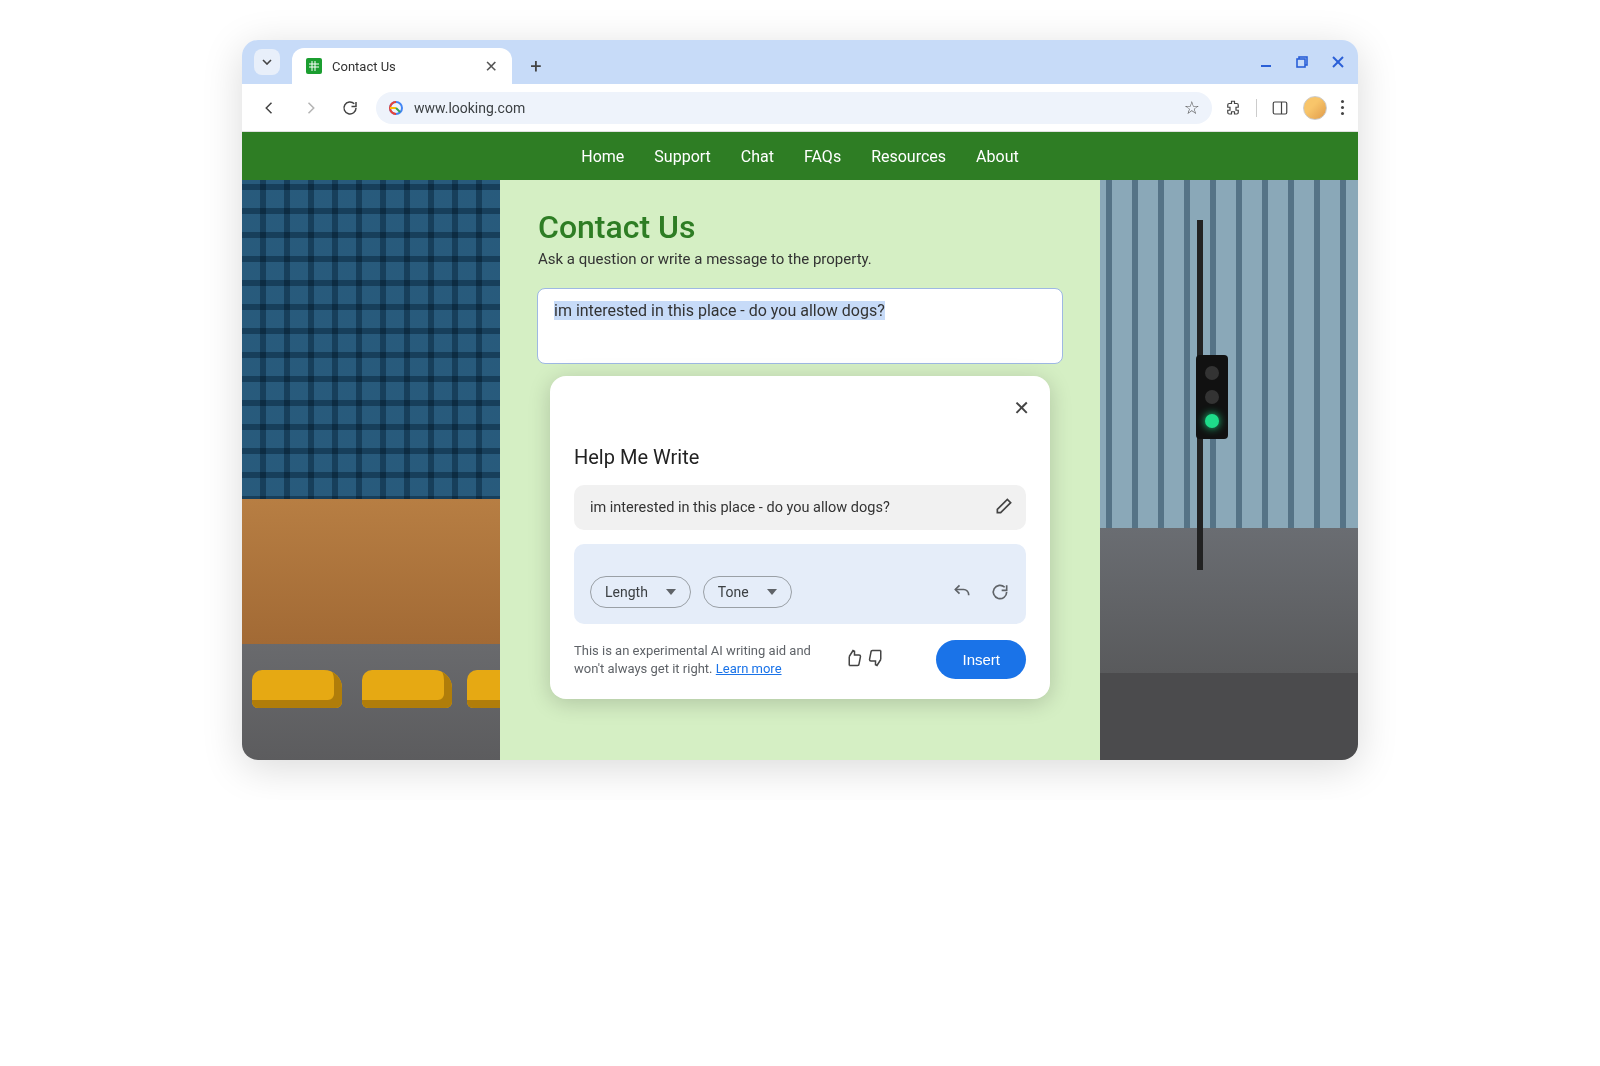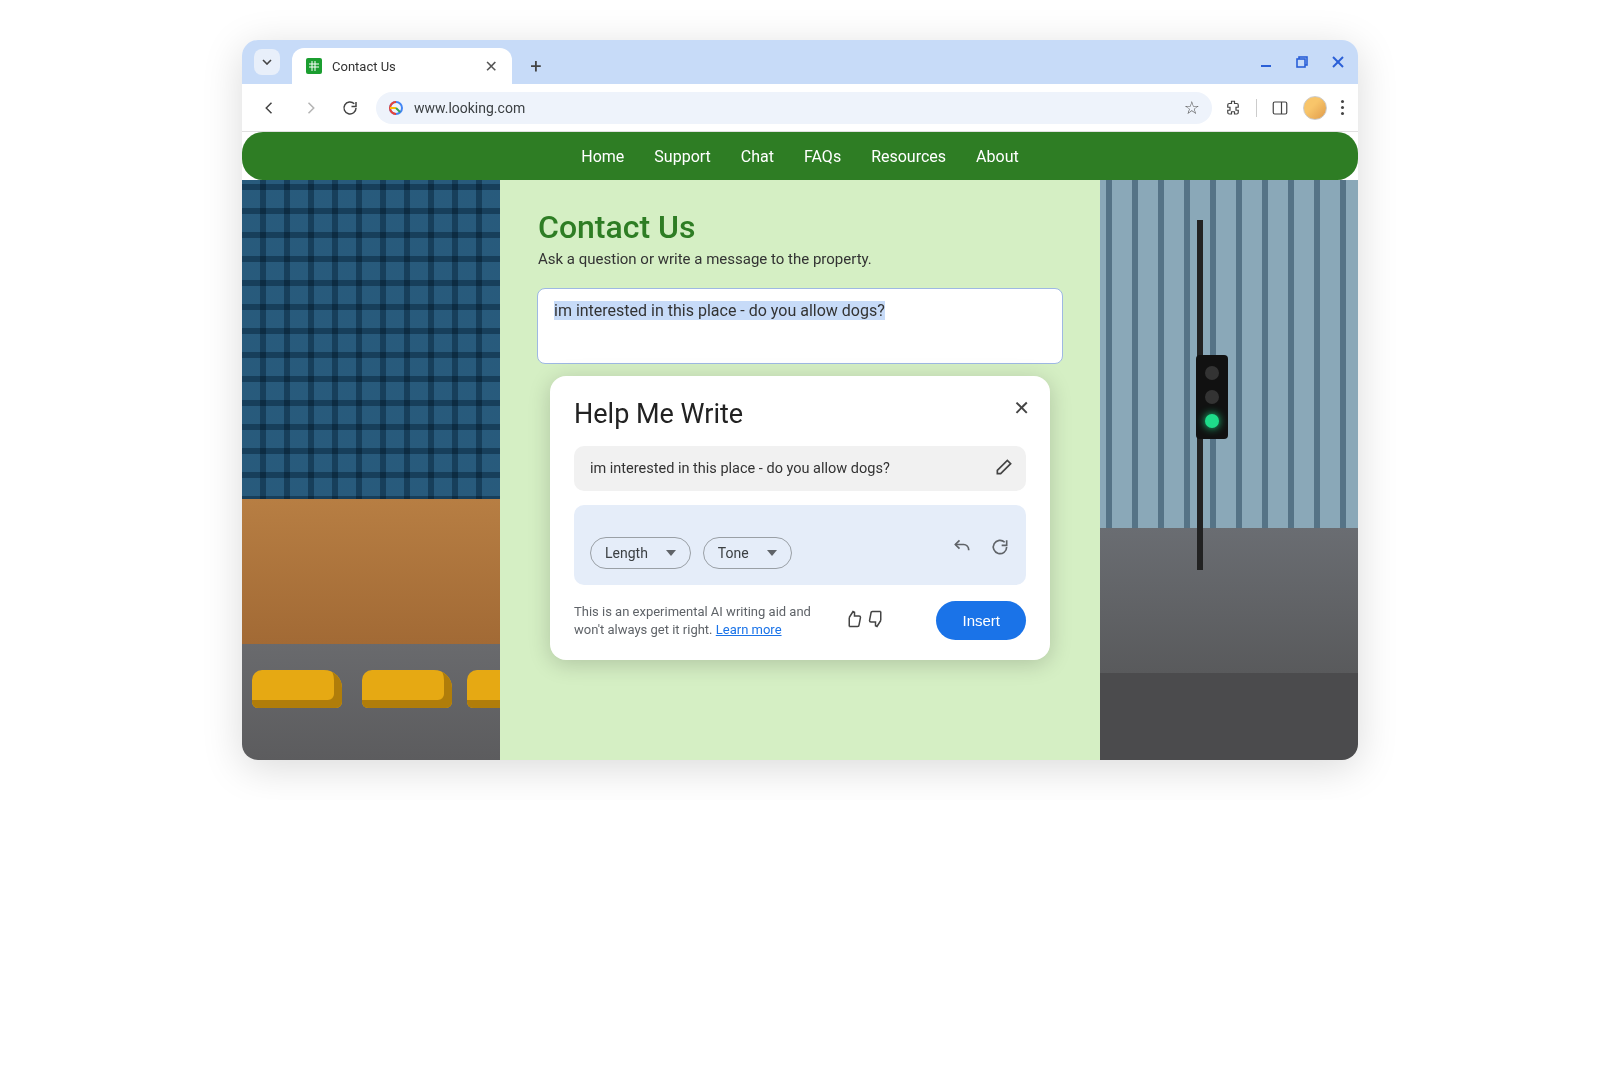--- a/index.html
+++ b/index.html
@@ -79,21 +79,21 @@
   .ext-icons{display:flex;align-items:center;gap:14px;}
   .ext-icons span{display:flex;cursor:pointer;color:#444;}
   .ext-sep{width:1px;height:18px;background:#ccc;}
   .avatar{width:24px;height:24px;border-radius:50%;background:linear-gradient(135deg,#f8c56a 40%,#e09b4a);border:1px solid #ccc;}
   .menu-dots{display:flex;flex-direction:column;gap:3px;}
   .menu-dots i{width:3px;height:3px;background:#444;border-radius:50%;}
 
   
   .viewport{flex:1;display:flex;flex-direction:column;overflow:hidden;}
   .site-nav{height:48px;background:var(--green-nav);
-    display:flex;align-items:center;justify-content:center;gap:30px;border-radius:21px;}
+    display:flex;align-items:center;justify-content:center;gap:30px;}
   .site-nav a{color:#fff;font-size:16px;text-decoration:none;cursor:pointer;}
 
   .page-body{flex:1;position:relative;display:flex;justify-content:center;}
   
   .bg-city{position:absolute;inset:0;display:flex;}
   .bg-left,.bg-right{flex:1;position:relative;overflow:hidden;}
   .bg-left{background:
       linear-gradient(transparent 55%, #b77e43 55%, #a26a35 80%, #696a6d 80%, #5c5c5e),
       repeating-linear-gradient(90deg,#6598b2 0 18px,#3a6a82 18px 24px),
       repeating-linear-gradient(0deg,#6598b2 0 18px,#3a6a82 18px 24px);
@@ -117,30 +117,30 @@
     padding:28px 0 34px;display:flex;flex-direction:column;align-items:center;}
   .ctitle{align-self:flex-start;margin:0 0 4px 38px;font-size:32px;font-weight:500;color:var(--green-title);}
   .csub{align-self:flex-start;margin:0 0 20px 38px;font-size:15px;color:#333;}
   .msgbox{width:526px;height:76px;background:#fff;border:1px solid #9eb8e3;border-radius:8px;
     padding:12px 16px;font-size:16px;color:#333;resize:none;}
   .msgbox .sel{background:#c7dbf8;}
 
   
   .hmw{width:500px;background:#fff;border-radius:16px;box-shadow:0 4px 22px rgba(0,0,0,.18);
     padding:22px 24px 20px;margin-top:12px;position:relative;}
-  .hmw-title{font-size:27px;color:#222;}
+  .hmw-title{font-size:20px;color:#222;margin-top:47px;}
   .hmw-close{position:absolute;right:20px;top:20px;font-size:20px;color:#444;cursor:pointer;}
   .prompt-row{margin-top:16px;background:#f1f1f1;border-radius:10px;
     padding:14px 48px 14px 16px;font-size:14.5px;color:#333;position:relative;}
   .pen{position:absolute;right:12px;top:50%;transform:translateY(-50%);cursor:pointer;}
   .pen svg{width:20px;height:20px;stroke:#444;fill:none;stroke-width:2;}
 
   .suggest{margin-top:14px;background:var(--suggest-bg);border-radius:10px;padding:16px;}
   .suggest-text{font-size:14px;line-height:20px;color:#333;}
-  .srow{display:flex;align-items:flex-start;margin-top:16px;}
+  .srow{display:flex;align-items:center;margin-top:16px;}
   .pill{display:flex;align-items:center;gap:18px;border:1px solid #9aa0a6;border-radius:20px;
     padding:7px 14px;font-size:14px;color:#3c4043;cursor:pointer;margin-right:12px;background:#fff0;}
   .pill svg{width:10px;height:10px;fill:#5f6368;}
   .srow-right{margin-left:auto;display:flex;gap:18px;}
   .ibtn{cursor:pointer;display:flex;}
   .ibtn svg{width:20px;height:20px;stroke:#5f6368;fill:none;stroke-width:2;}
 
   .footer{display:flex;align-items:center;margin-top:16px;}
   .ftext{font-size:13px;color:var(--grey);max-width:260px;line-height:18px;}
   .ftext a{color:var(--blue);cursor:pointer;text-decoration:underline;margin-top:26px;}

